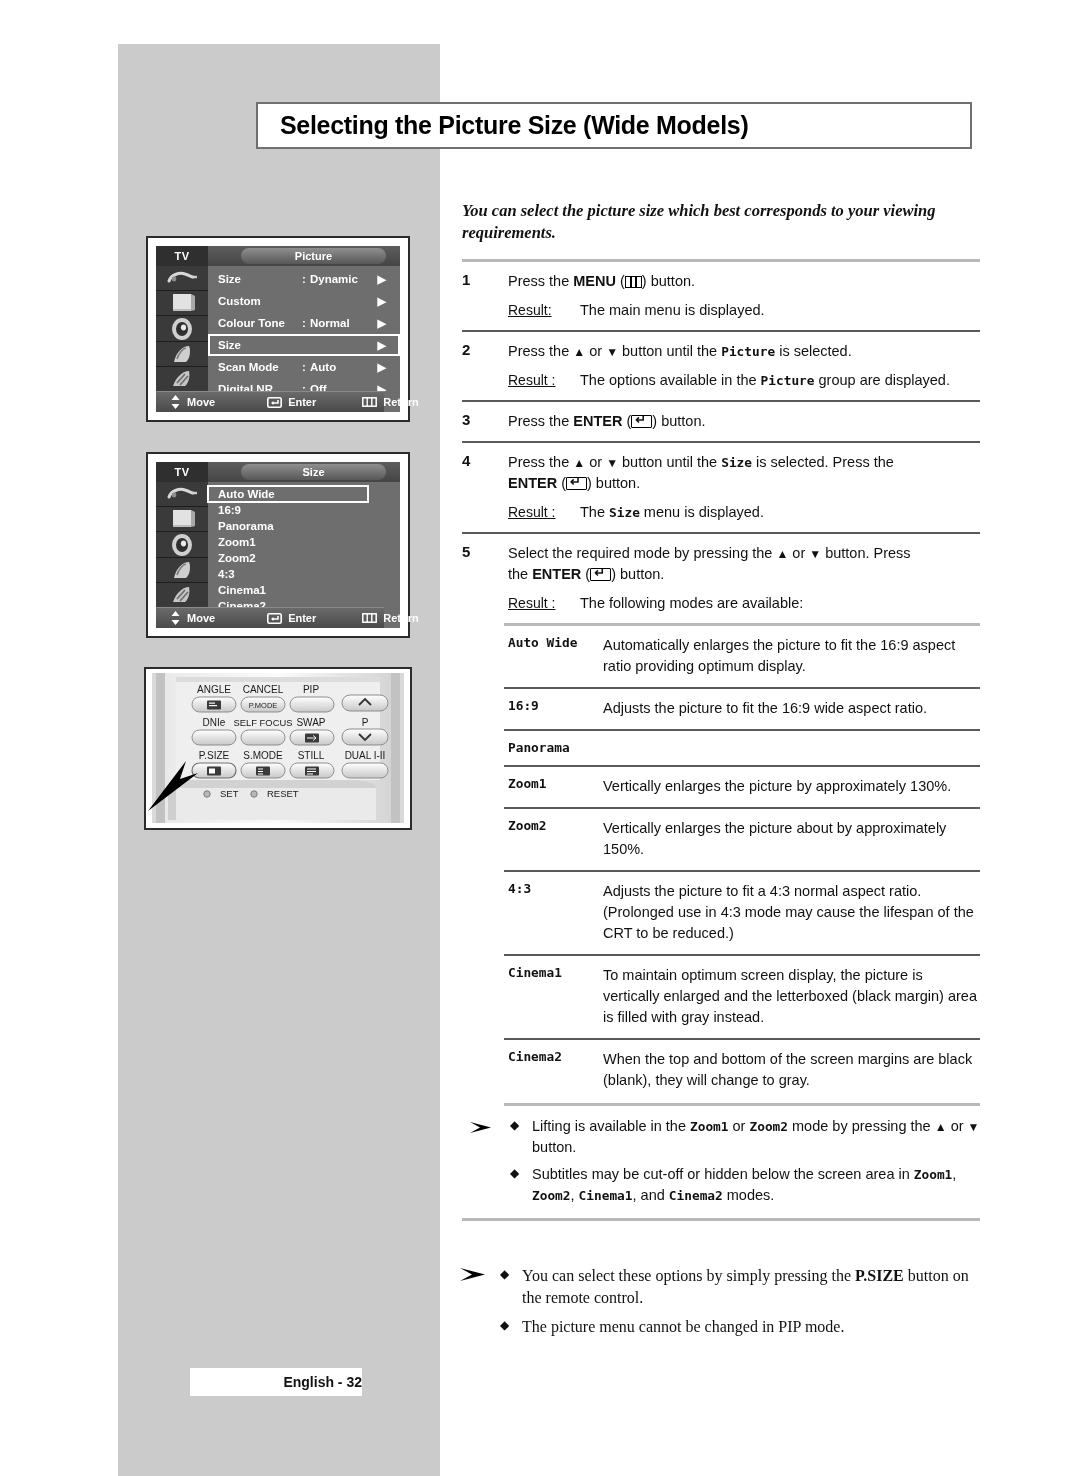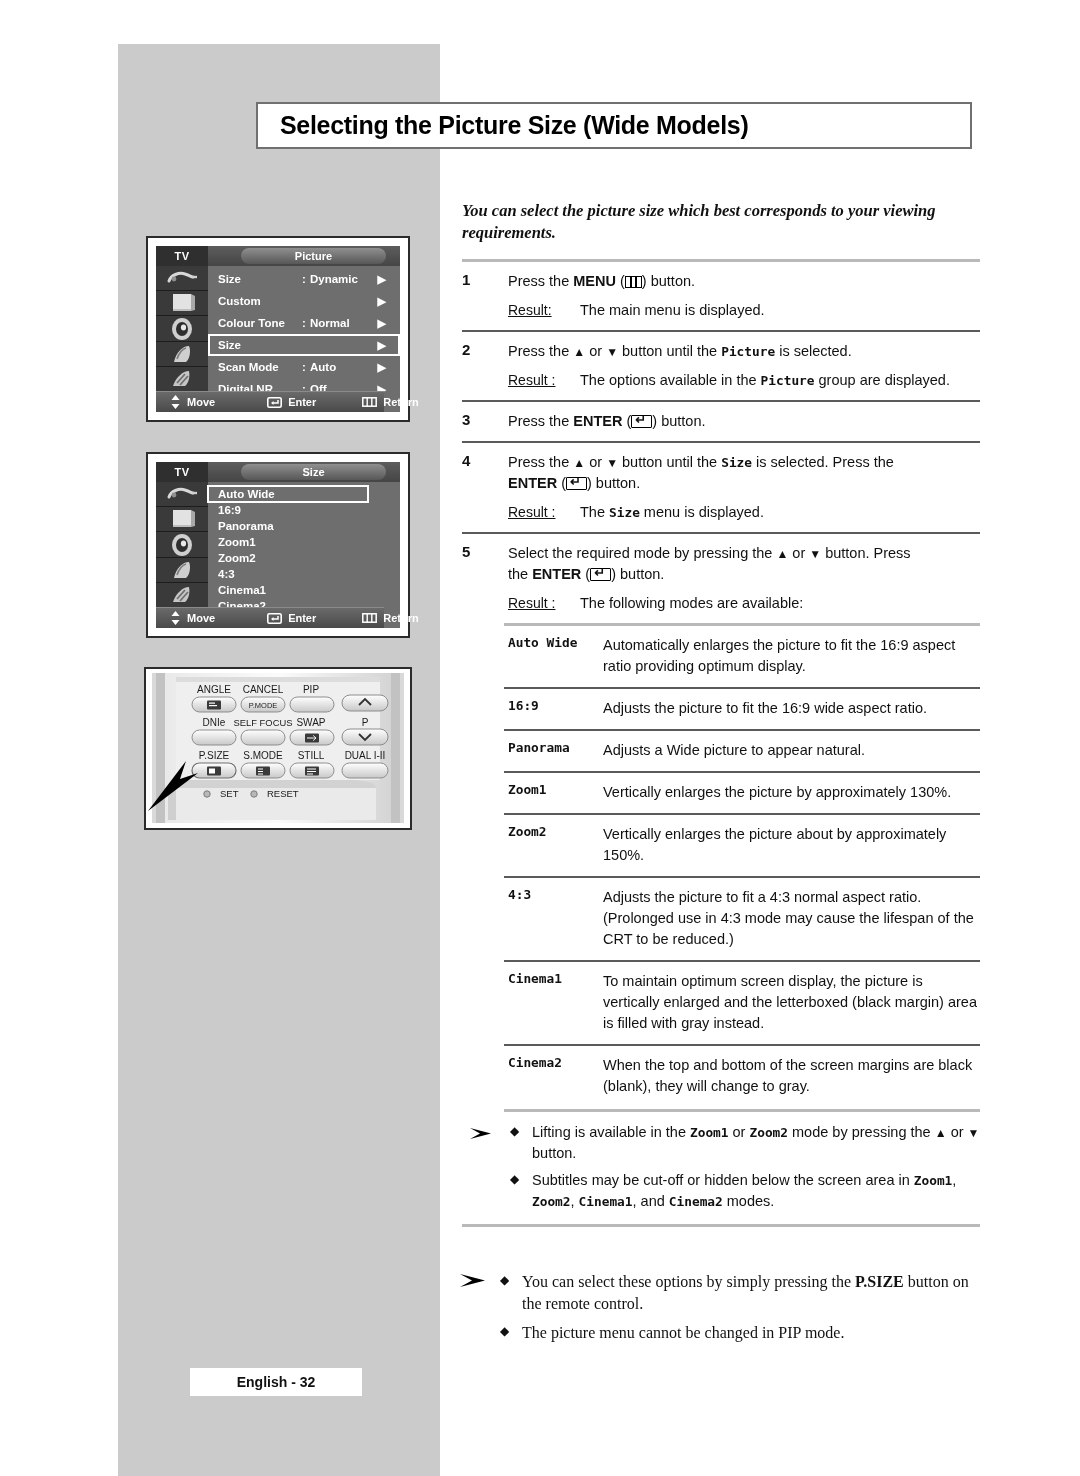--- a/index.html
+++ b/index.html
@@ -90,21 +90,21 @@
   .note .items{flex:1;}
   .nitem{display:flex;margin-bottom:6px;}
   .nitem .bullet{width:22px;flex:none;font-size:12px;padding-top:2px;}
   .nitem .txt{flex:1;font-size:14.5px;line-height:1.45;}
 
   .note2 .txt{font-family:"Liberation Serif",serif;font-size:16px;line-height:1.4;}
   .note2 .arrow{padding-top:2px;}
 
   
   .footer{position:absolute;left:190px;top:1368px;width:172px;height:28px;
-          background:#fff;display:flex;align-items:center;justify-content:center;
+          background:#fff;display:flex;align-items:center;justify-content:flex-end;
           font-size:14px;font-weight:bold;}
 
   
   .kmenu{display:inline-block;width:17px;height:12px;border:1.6px solid #000;
          vertical-align:-2px;position:relative;box-sizing:border-box;}
   .kmenu:before,.kmenu:after{content:"";position:absolute;top:0;bottom:0;width:1.6px;
          background:#000;}
   .kmenu:before{left:4.5px;} .kmenu:after{left:9.5px;}
   .kent{display:inline-block;width:21px;height:13px;border:1.7px solid #000;
         vertical-align:-2px;position:relative;box-sizing:border-box;border-radius:1px;}
@@ -460,21 +460,20 @@
       <div class="mv">Automatically enlarges the picture to fit the 16:9 aspect ratio providing optimum display.</div>
     </div>
     <div class="rule dark"></div>
     <div class="mdrow">
       <div class="mk mono">16:9</div>
       <div class="mv">Adjusts the picture to fit the 16:9 wide aspect ratio.</div>
     </div>
     <div class="rule dark"></div>
     <div class="mdrow">
       <div class="mk mono">Panorama</div>
-      <div class="mv">Adjusts a Wide picture to appear natural.</div>
     </div>
     <div class="rule dark"></div>
     <div class="mdrow">
       <div class="mk mono">Zoom1</div>
       <div class="mv">Vertically enlarges the picture by approximately 130%.</div>
     </div>
     <div class="rule dark"></div>
     <div class="mdrow">
       <div class="mk mono">Zoom2</div>
       <div class="mv">Vertically enlarges the picture about by approximately 150%.</div>

